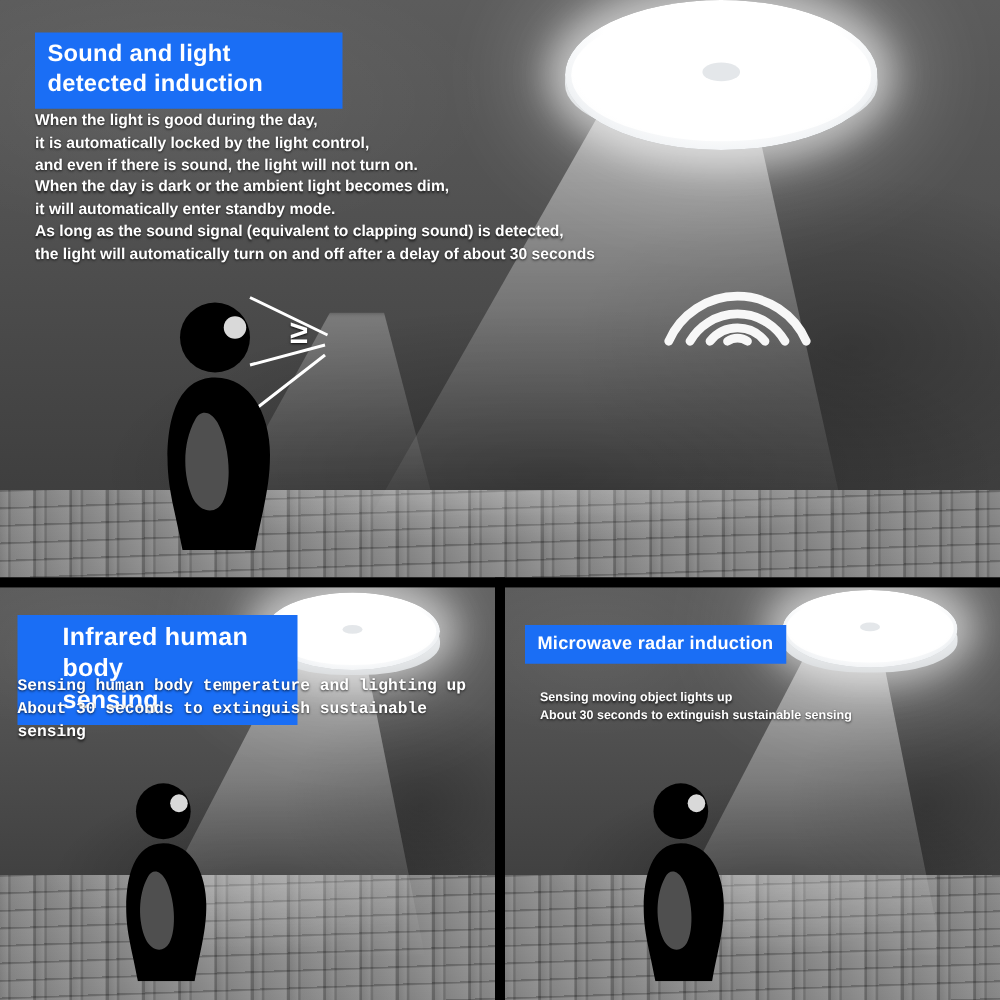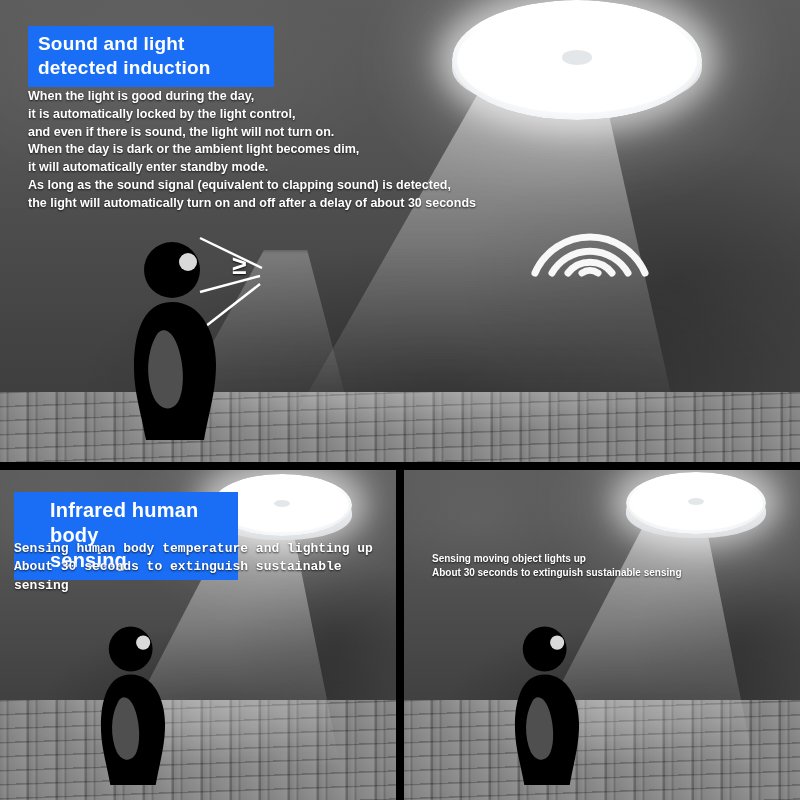--- a/index.html
+++ b/index.html
@@ -244,20 +244,21 @@
 
     <div class="cone" style="left:100px;top:45px;width:250px;height:250px;
                 clip-path: polygon(58% 0%, 80% 0%, 100% 100%, 6% 100%);"></div>
 
     <div class="lamp-base" style="left:222px;top:14px;width:140px;height:54px;"></div>
     <div class="lamp" style="left:222px;top:2px;width:140px;height:62px;">
       <div class="rim"></div>
       <div class="inner-dot"></div>
     </div>
 
+    <div class="tag" style="left:16px;top:30px;font-size:14.5px;width:auto;white-space:nowrap;">Microwave radar induction</div>
 
     <div class="bodytext" style="left:28px;top:82px;font-size:10px;width:372px;">Sensing moving object lights up
 About 30 seconds to extinguish sustainable sensing</div>
 
     <div class="person" style="left:100px;top:155px;width:86px;height:160px;">
       <svg viewBox="0 0 110 200" preserveAspectRatio="none">
         <circle cx="52" cy="30" r="28" fill="#000"></circle>
         <circle cx="68" cy="22" r="9" fill="#ffffff" opacity="0.85"></circle>
         <path d="M52 62 C22 62 14 96 14 126 C14 152 20 168 26 200 L84 200 C90 168 96 150 96 124 C96 94 82 62 52 62 Z" fill="#000"></path>
         <path d="M36 96 C26 114 26 140 34 158 C40 170 52 172 58 162 C66 148 64 116 54 98 C48 88 40 88 36 96 Z" fill="#4f4f4f"></path>

